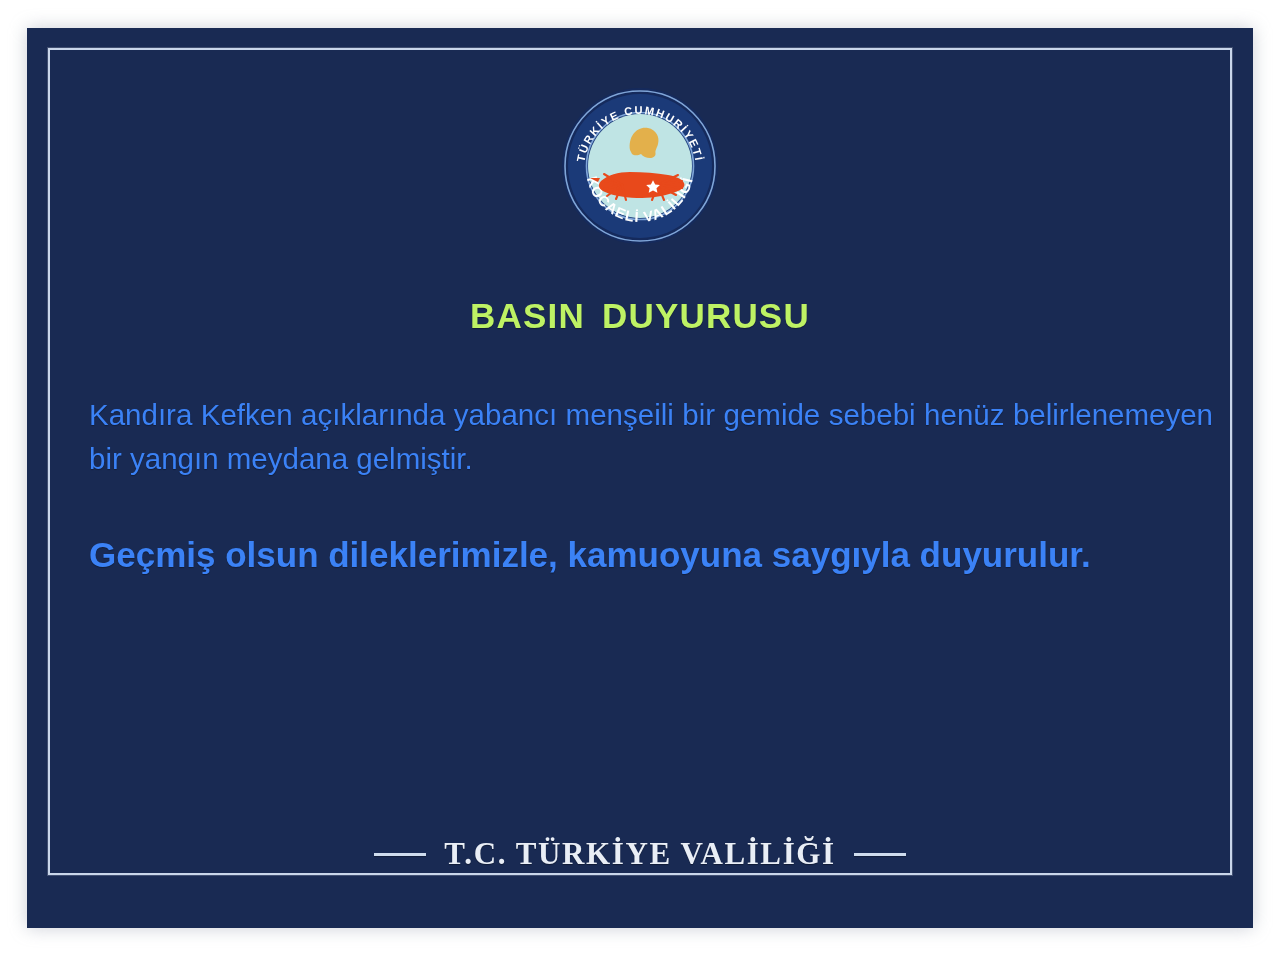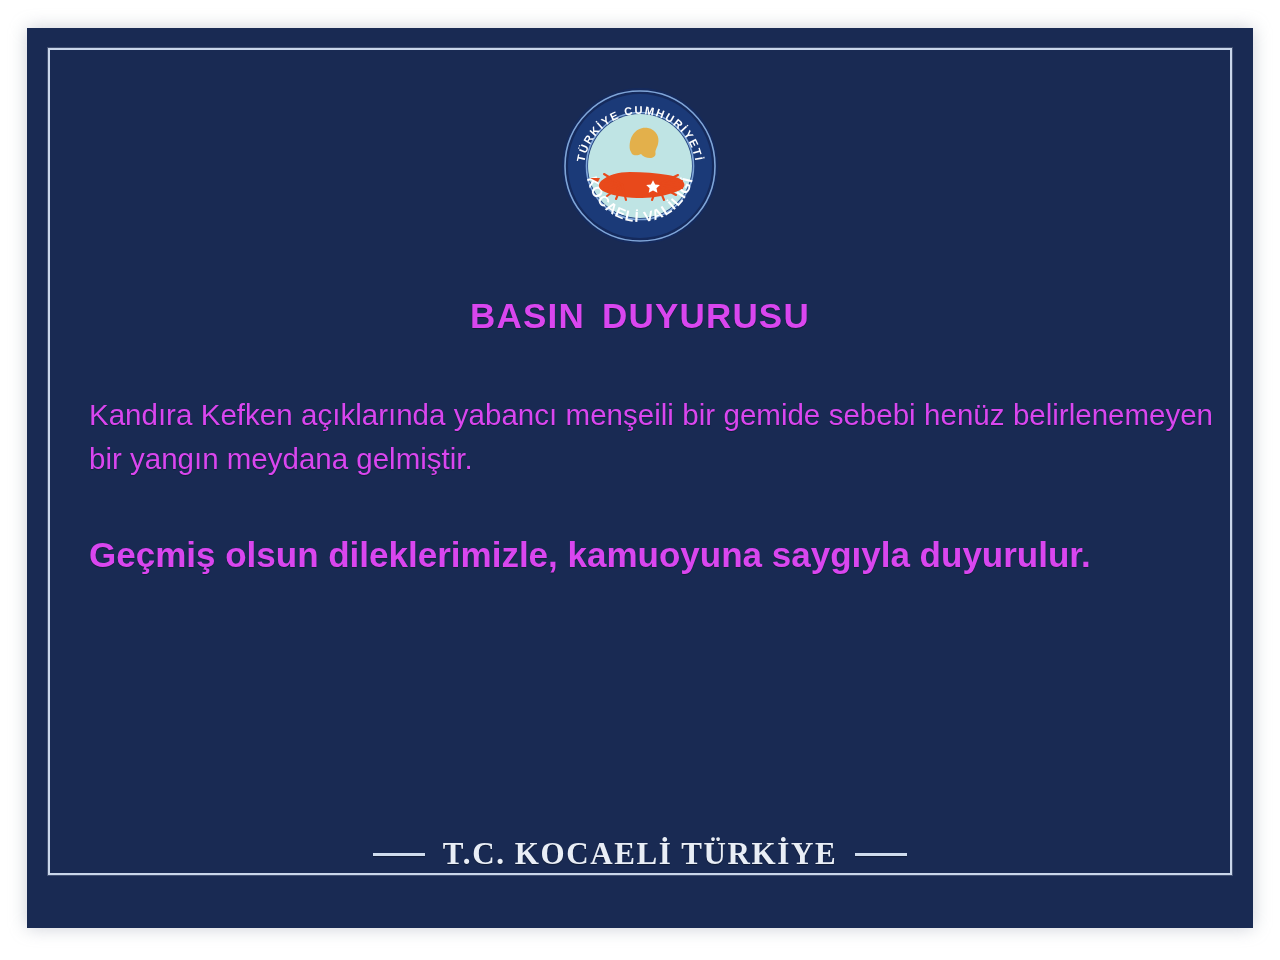--- a/index.html
+++ b/index.html
@@ -71,37 +71,37 @@
   }
   .emblem svg { display: block; }
 
   
   .title {
     position: absolute;
     left: 0;
     right: 0;
     top: 268px;
     text-align: center;
-    color: #d946ef;
+    color: #bef264;
     font-size: 35px;
     font-weight: bold;
     letter-spacing: 1.2px;
     word-spacing: 6px;
     text-shadow: 0 1px 1px rgba(0,0,0,0.35);
   }
 
   
   .body-block {
     position: absolute;
     left: 62px;
     right: 40px;
     top: 365px;
   }
   .para {
-    color: #d946ef;
+    color: #3b82f6;
     font-size: 29.5px;
     line-height: 44px;
     margin: 0 0 40px 0;
     text-align: justify;
     text-shadow: 0 1px 1px rgba(0,0,0,0.30);
   }
   .para.last-line-natural {
     text-align-last: left;
   }
   .para.closing {
@@ -207,18 +207,18 @@
 
     <div class="title">BASIN DUYURUSU</div>
 
     <div class="body-block">
       <p class="para last-line-natural">Kandıra Kefken açıklarında yabancı menşeili bir gemide sebebi henüz belirlenemeyen bir yangın meydana gelmiştir.</p>
       <p class="para closing">Geçmiş olsun dileklerimizle, kamuoyuna saygıyla duyurulur.</p>
     </div>
 
     <div class="footer">
       <span class="footer-rule"></span>
-      <span class="footer-text">T.C. KOCAELİ TÜRKİYE</span>
+      <span class="footer-text">T.C. TÜRKİYE VALİLİĞİ</span>
       <span class="footer-rule"></span>
     </div>
 
   </div>
 </div>
 
 </body></html>

